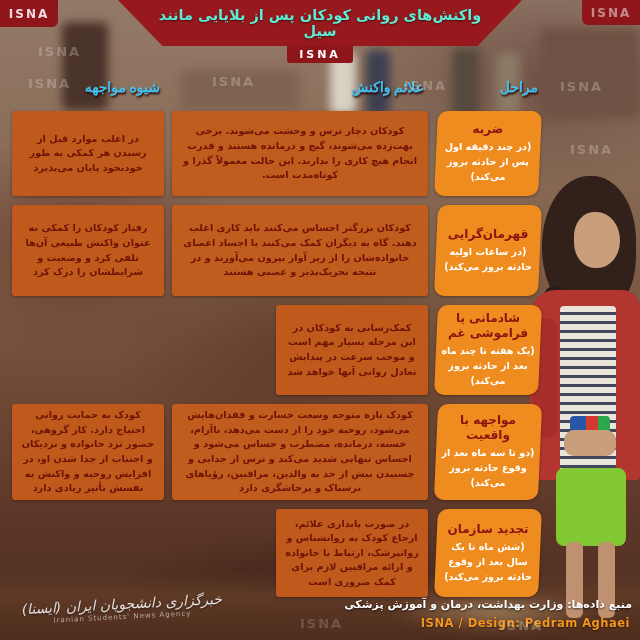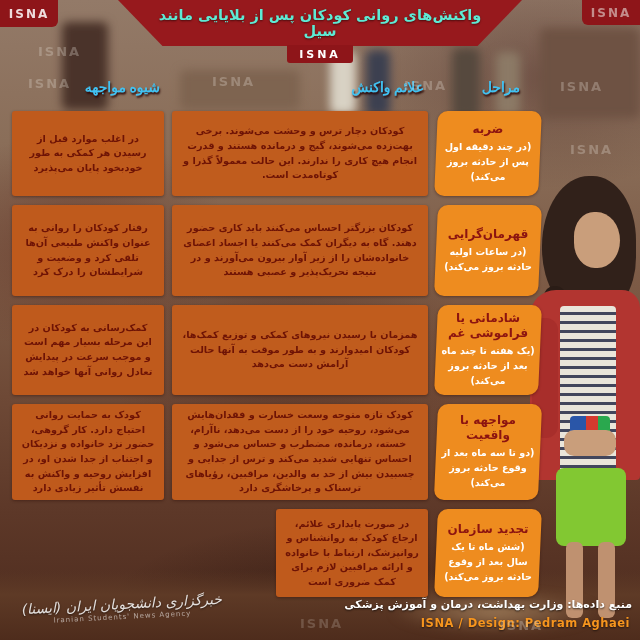--- a/index.html
+++ b/index.html
@@ -53,21 +53,21 @@
       display:flex;align-items:center;justify-content:center;}
   .banner-title{color:#5eead4;font-weight:bold;font-size:14.5px;direction:rtl;text-align:center;padding:0 30px;
       text-shadow:0 1px 2px rgba(0,0,0,.5);}
   .isna-tag{position:absolute;left:287px;top:45px;width:66px;height:18px;z-index:10;background:#8e1519;
       color:#fff;font-weight:bold;font-size:11px;letter-spacing:3px;
       display:flex;align-items:center;justify-content:center;border-radius:0 0 3px 3px;}
 
   
   .col-head{position:absolute;top:79px;z-index:10;color:#41c2f2;font-weight:bold;font-size:14px;
       text-align:right;direction:rtl;text-shadow:1px 2px 2px rgba(40,5,5,.95);font-family:Liberation Serif, serif;}
-  .head-stages{left:404px;width:116px;}
+  .head-stages{left:422px;width:116px;}
   .head-symptoms{left:166px;width:258px;}
   .head-coping{left:8px;width:152px;}
 
   
   .rows{position:absolute;left:8px;top:111px;width:532px;z-index:10;
       display:flex;flex-direction:column;gap:9px;direction:rtl;}
   .row{display:flex;gap:8px;}
   .row:nth-child(1){height:85px;}
   .row:nth-child(2){height:91px;}
   .row:nth-child(3){height:90px;}
@@ -173,36 +173,33 @@
   </div>
 
   <div class="row">
     <div class="stage-box">
       <div class="stage-inner">
         <div class="stage-title">قهرمان‌گرایی</div>
         <div class="stage-note">(در ساعات اولیه حادثه بروز می‌کند)</div>
       </div>
     </div>
     <div class="mid-box">
-      <div class="box-text">کودکان بزرگتر احساس می‌کنند باید کاری حضور دهند. گاه به دیگران کمک می‌کنند یا اجساد اعضای خانواده‌شان را از زیر آوار بیرون می‌آورند و در نتیجه تحریک‌پذیر و عصبی هستند</div>
-    </div>
-    <div class="cop-box">
-      <div class="box-text">رفتار کودکان را روانی به عنوان واکنش طبیعی آن‌ها تلقی کرد و وضعیت و شرایطشان را درک کرد</div>
+      <div class="box-text">کودکان بزرگتر احساس می‌کنند باید کاری اغلب دهند. گاه به دیگران کمک می‌کنند یا اجساد اعضای خانواده‌شان را از زیر آوار بیرون می‌آورند و در نتیجه تحریک‌پذیر و عصبی هستند</div>
+    </div>
+    <div class="cop-box">
+      <div class="box-text">رفتار کودکان را کمکی به عنوان واکنش طبیعی آن‌ها تلقی کرد و وضعیت و شرایطشان را درک کرد</div>
     </div>
   </div>
 
   <div class="row">
     <div class="stage-box">
       <div class="stage-inner">
         <div class="stage-title">شادمانی یا فراموشی غم</div>
         <div class="stage-note">(یک هفته تا چند ماه بعد از حادثه بروز می‌کند)</div>
       </div>
-    </div>
-    <div class="mid-box">
-      <div class="box-text">همزمان با رسیدن نیروهای کمکی و توزیع کمک‌ها، کودکان امیدوارند و به طور موقت به آنها حالت آرامش دست می‌دهد</div>
     </div>
     <div class="cop-box">
       <div class="box-text">کمک‌رسانی به کودکان در این مرحله بسیار مهم است و موجب سرعت در پیدایش تعادل روانی آنها خواهد شد</div>
     </div>
   </div>
 
   <div class="row">
     <div class="stage-box">
       <div class="stage-inner">
         <div class="stage-title">مواجهه با واقعیت</div>

